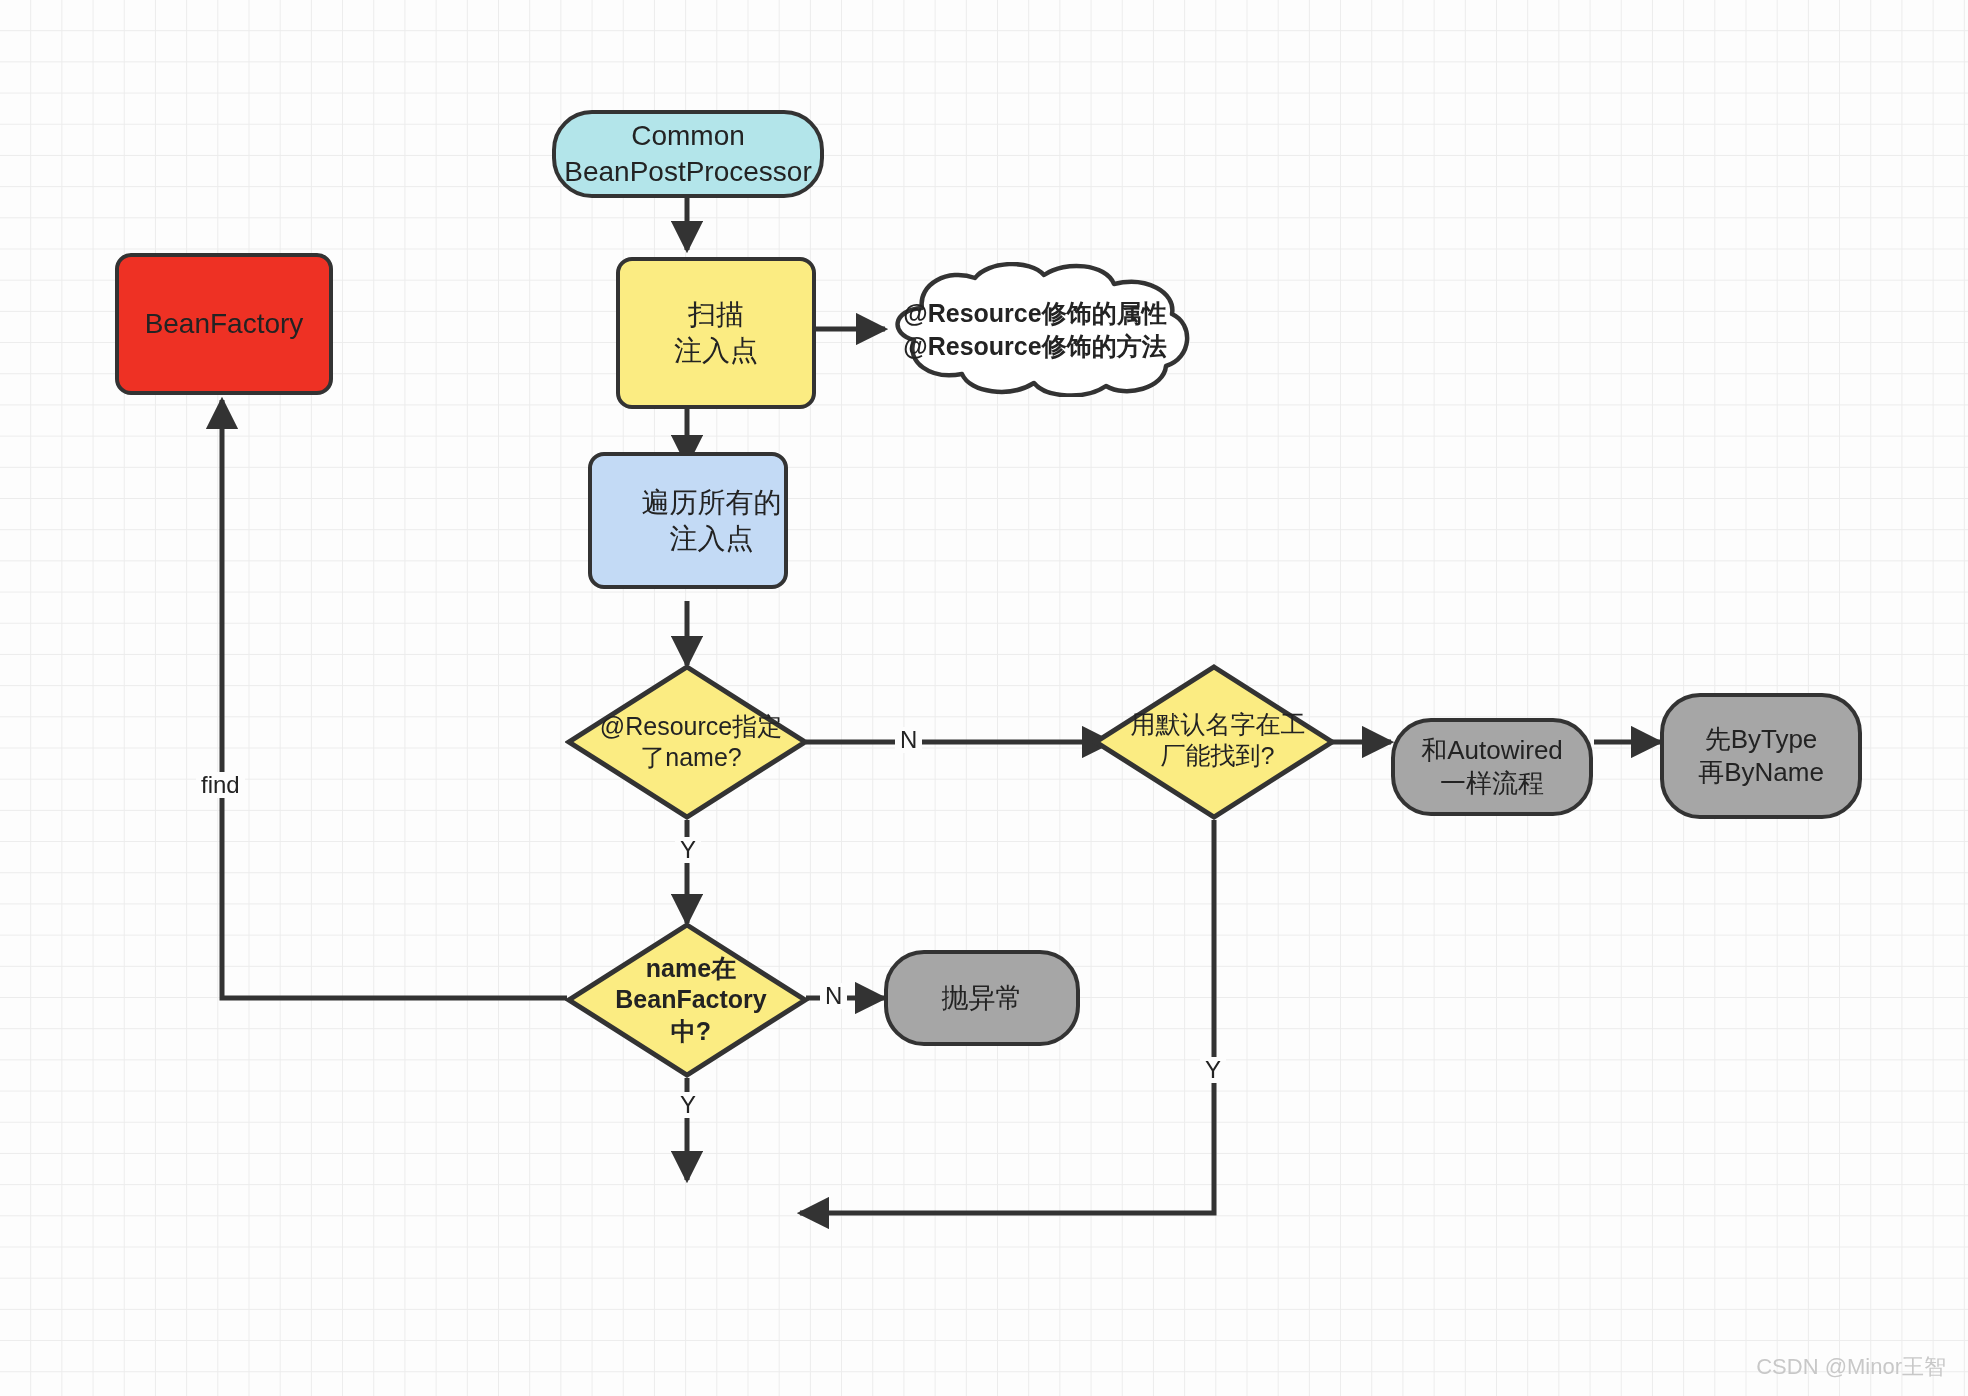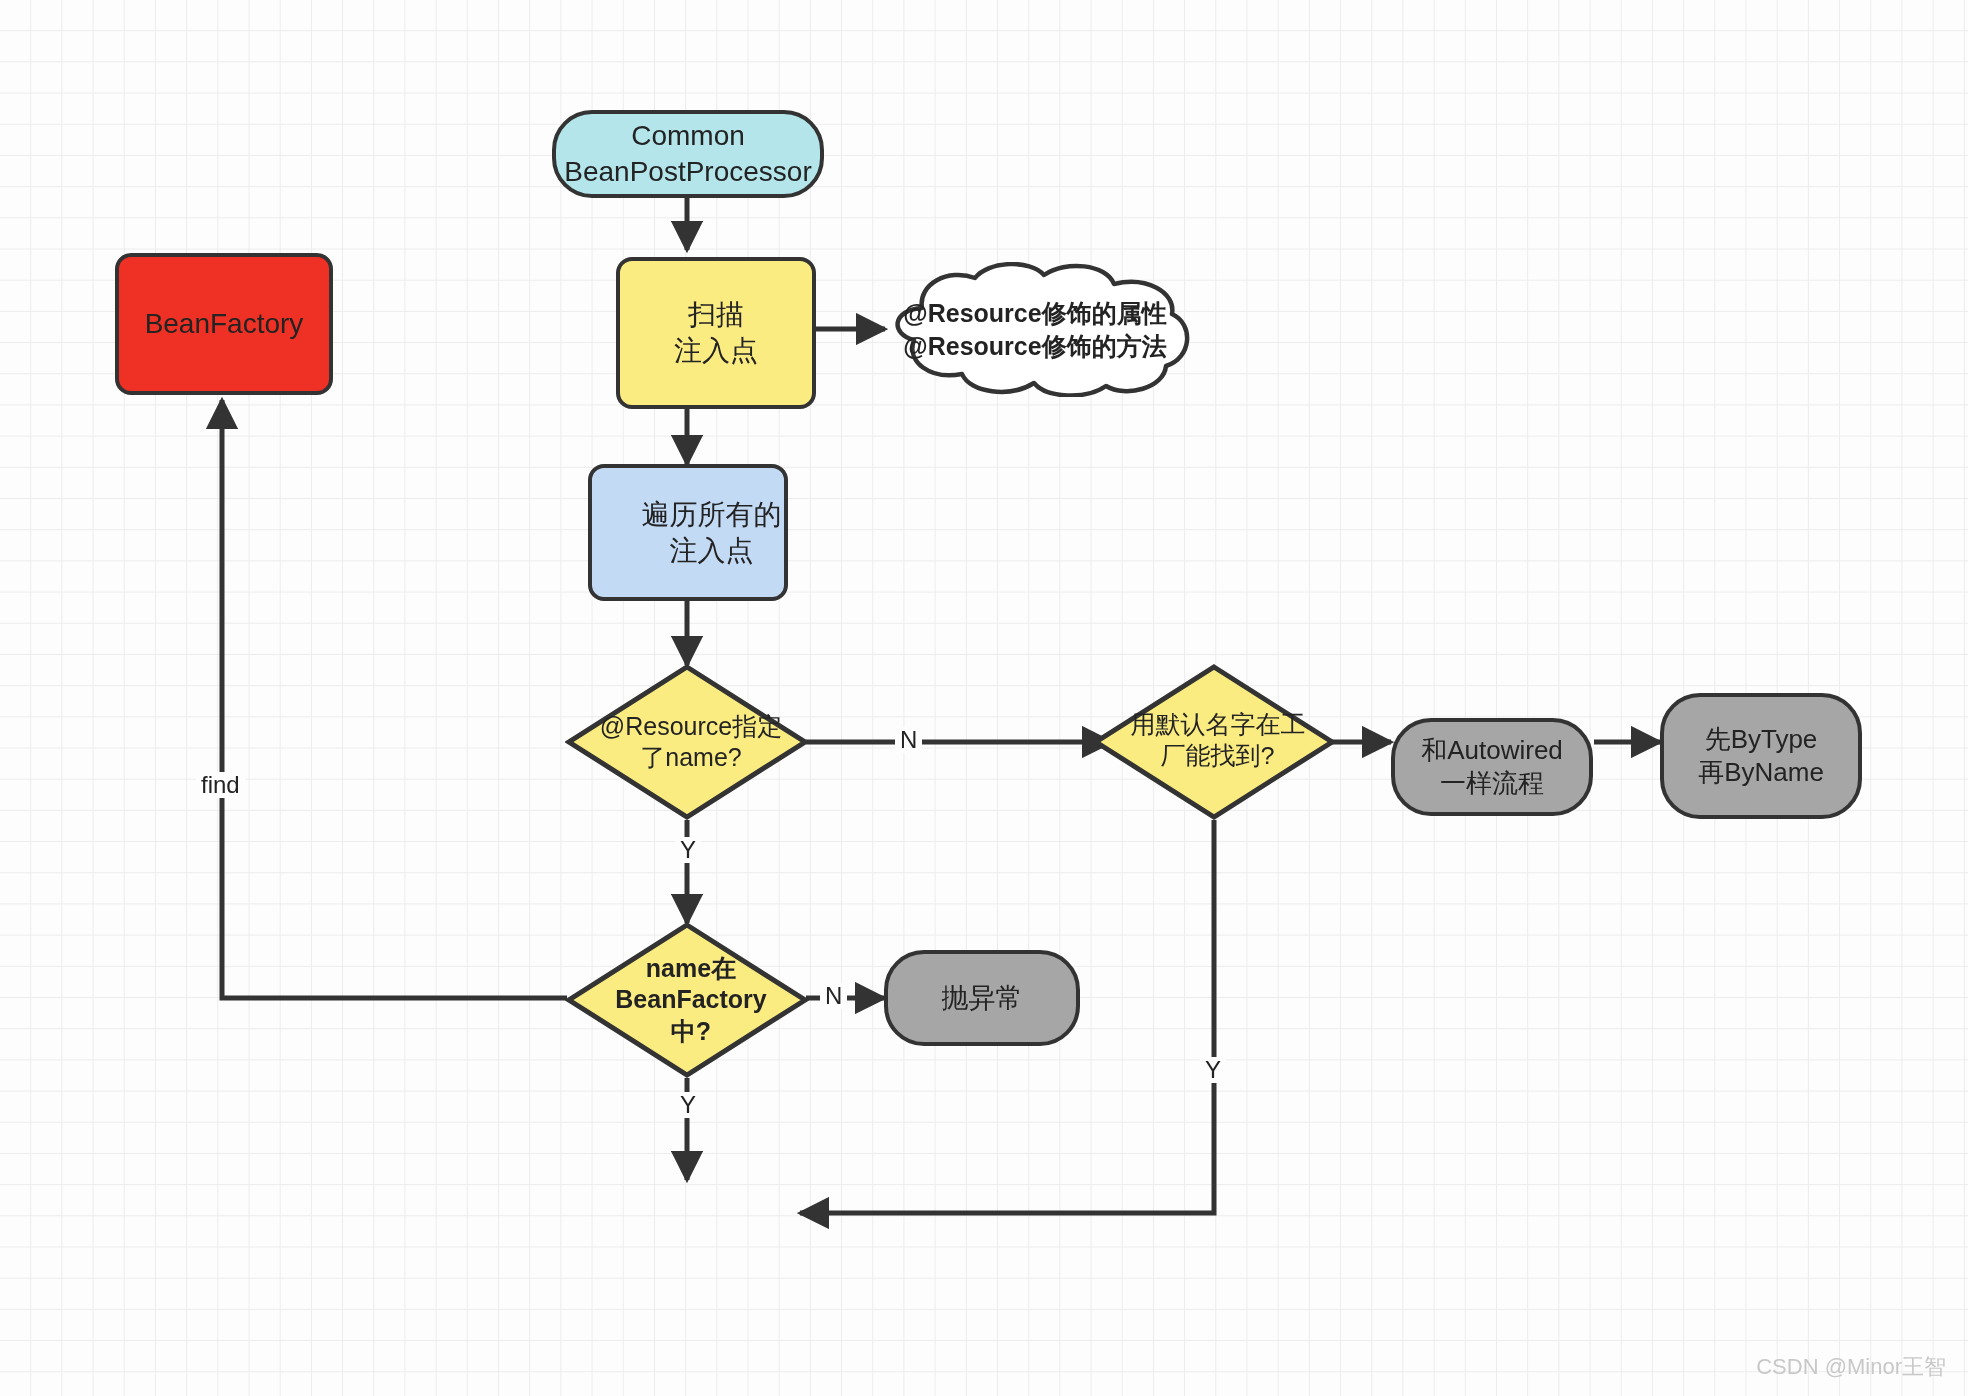--- a/index.html
+++ b/index.html
@@ -173,21 +173,21 @@
                C 294 126, 256 136, 236 124
                C 216 138, 176 136, 164 121
                C 140 136, 100 131, 92 112
                C 60 118, 36 100, 44 78
                C 20 72, 22 48, 52 46 Z" fill="#ffffff" stroke="#333333" stroke-width="4.5" stroke-linejoin="round"></path>
     </svg>
     <div class="cloud-label" style="font-size:25px;">@Resource修饰的属性
 @Resource修饰的方法</div>
   </div>
 
-  <div class="node rounded n-blue" style="left:588px; top:464px; width:200px; height:137px; font-size:28px;padding-left:47px;">遍历所有的
+  <div class="node rounded n-blue" style="left:588px; top:452px; width:200px; height:137px; font-size:28px;padding-left:47px;">遍历所有的
 注入点</div>
 
   <div class="diamond-wrap" style="left:565px; top:663px; width:244px; height:158px;">
     <svg width="244" height="158" viewBox="0 0 244 158" xmlns="http://www.w3.org/2000/svg">
       <polygon points="122,4 240,79 122,154 4,79" fill="#fbec82" stroke="#333333" stroke-width="5" stroke-linejoin="miter"></polygon>
     </svg>
     <div class="diamond-label" style="font-size:25px;">@Resource指定
 了name?</div>
   </div>
 

